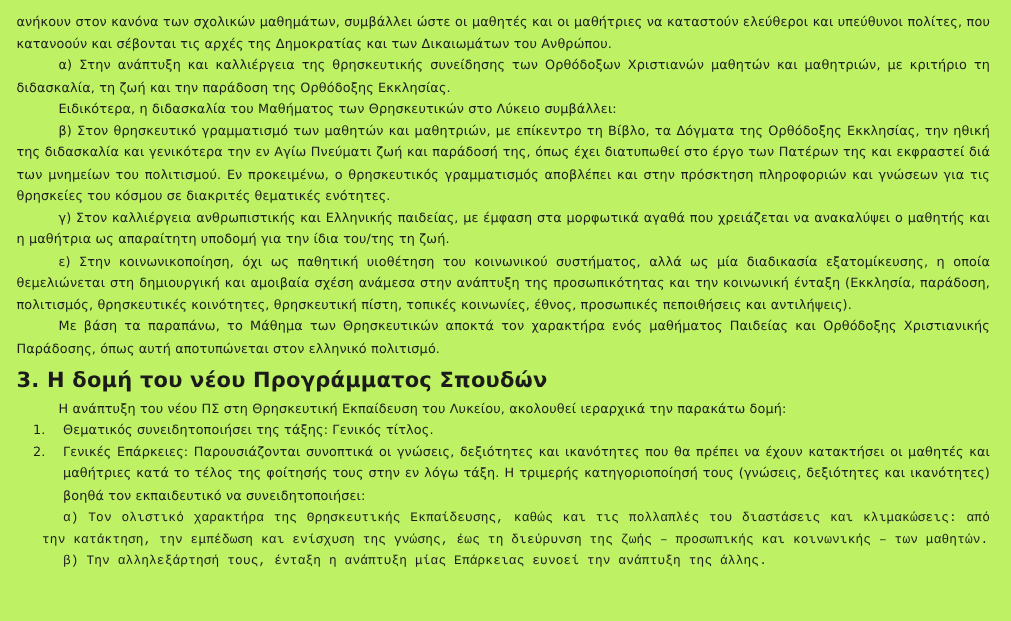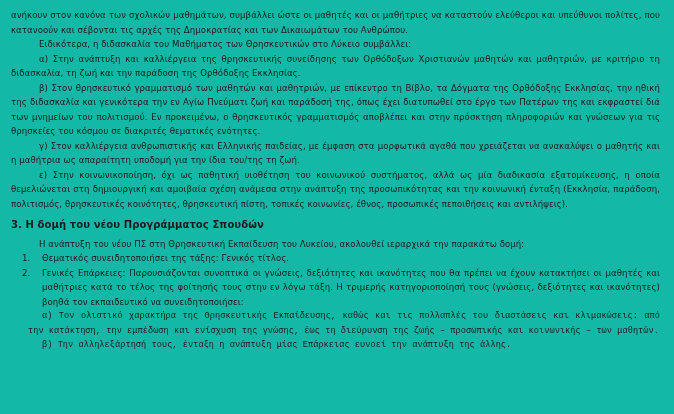--- a/index.html
+++ b/index.html
@@ -12,42 +12,42 @@
     width: 674px;
     height: 414px;
     overflow: hidden;
     font-family: "DejaVu Sans", "Liberation Sans", sans-serif;
     color: #1b1b1b;
   }
   .page {
     position: relative;
     width: 674px;
     height: 414px;
-    background: #14b8a6;
+    background: #bef264;
     box-sizing: border-box;
     padding: 8px 14px 0 11px;
   }
   .doc {
     font-size: 8.55px;
     line-height: 14.5px;
     text-align: justify;
     text-justify: inter-word;
     letter-spacing: 0.01em;
   }
   p.para {
     margin: 0;
     text-align: justify;
     text-indent: 0;
   }
   p.para.indent {
     text-indent: 28px;
   }
   h3.heading {
     margin: 0;
-    font-size: 10px;
+    font-size: 14px;
     line-height: 14.5px;
     font-weight: bold;
     text-align: left;
     letter-spacing: 0.01em;
   }
   .spacer-sm { height: 7px; }
   .spacer-xs { height: 4px; }
   .numlist {
     margin: 0;
     padding: 0;
@@ -80,31 +80,32 @@
   }
 </style>
 </head>
 <body>
 
 <div class="page">
   <div class="doc">
 
     <p class="para">ανήκουν στον κανόνα των σχολικών μαθημάτων, συμβάλλει ώστε οι μαθητές και οι μαθήτριες να καταστούν ελεύθεροι και υπεύθυνοι πολίτες, που κατανοούν και σέβονται τις αρχές της Δημοκρατίας και των Δικαιωμάτων του Ανθρώπου.</p>
 
+    <p class="para indent">α) Στην ανάπτυξη και καλλιέργεια της θρησκευτικής συνείδησης των Ορθόδοξων Χριστιανών μαθητών και μαθητριών, με κριτήριο τη διδασκαλία, τη ζωή και την παράδοση της Ορθόδοξης Εκκλησίας.</p>
+
     <p class="para indent">Ειδικότερα, η διδασκαλία του Μαθήματος των Θρησκευτικών στο Λύκειο συμβάλλει:</p>
-
-    <p class="para indent">α) Στην ανάπτυξη και καλλιέργεια της θρησκευτικής συνείδησης των Ορθόδοξων Χριστιανών μαθητών και μαθητριών, με κριτήριο τη διδασκαλία, τη ζωή και την παράδοση της Ορθόδοξης Εκκλησίας.</p>
 
     <p class="para indent">β) Στον θρησκευτικό γραμματισμό των μαθητών και μαθητριών, με επίκεντρο τη Βίβλο, τα Δόγματα της Ορθόδοξης Εκκλησίας, την ηθική της διδασκαλία και γενικότερα την εν Αγίω Πνεύματι ζωή και παράδοσή της, όπως έχει διατυπωθεί στο έργο των Πατέρων της και εκφραστεί διά των μνημείων του πολιτισμού. Εν προκειμένω, ο θρησκευτικός  γραμματισμός αποβλέπει και στην πρόσκτηση πληροφοριών και γνώσεων για τις θρησκείες του κόσμου σε διακριτές θεματικές ενότητες.</p>
 
     <p class="para indent">γ) Στον καλλιέργεια ανθρωπιστικής και Ελληνικής παιδείας, με έμφαση στα μορφωτικά αγαθά που χρειάζεται να ανακαλύψει ο μαθητής και η μαθήτρια ως απαραίτητη υποδομή για την ίδια του/της τη ζωή.</p>
 
 
     <p class="para indent">ε) Στην κοινωνικοποίηση, όχι ως παθητική υιοθέτηση του κοινωνικού συστήματος, αλλά ως μία διαδικασία εξατομίκευσης, η οποία θεμελιώνεται στη δημιουργική και αμοιβαία σχέση ανάμεσα στην ανάπτυξη της προσωπικότητας και την κοινωνική ένταξη (Εκκλησία, παράδοση, πολιτισμός, θρησκευτικές κοινότητες, θρησκευτική πίστη, τοπικές κοινωνίες, έθνος, προσωπικές πεποιθήσεις και αντιλήψεις).</p>
 
+    <p class="para indent">Με βάση τα παραπάνω, το Μάθημα των Θρησκευτικών αποκτά τον χαρακτήρα ενός μαθήματος Παιδείας και Ορθόδοξης Χριστιανικής Παράδοσης, όπως αυτή αποτυπώνεται στον ελληνικό πολιτισμό.</p>
 
     <div class="spacer-sm"></div>
 
     <h3 class="heading">3. Η δομή του νέου Προγράμματος Σπουδών</h3>
 
     <div class="spacer-xs"></div>
 
     <p class="para indent">Η ανάπτυξη του νέου ΠΣ στη Θρησκευτική Εκπαίδευση του Λυκείου, ακολουθεί ιεραρχικά την παρακάτω δομή:</p>
 
     <ol class="numlist">

